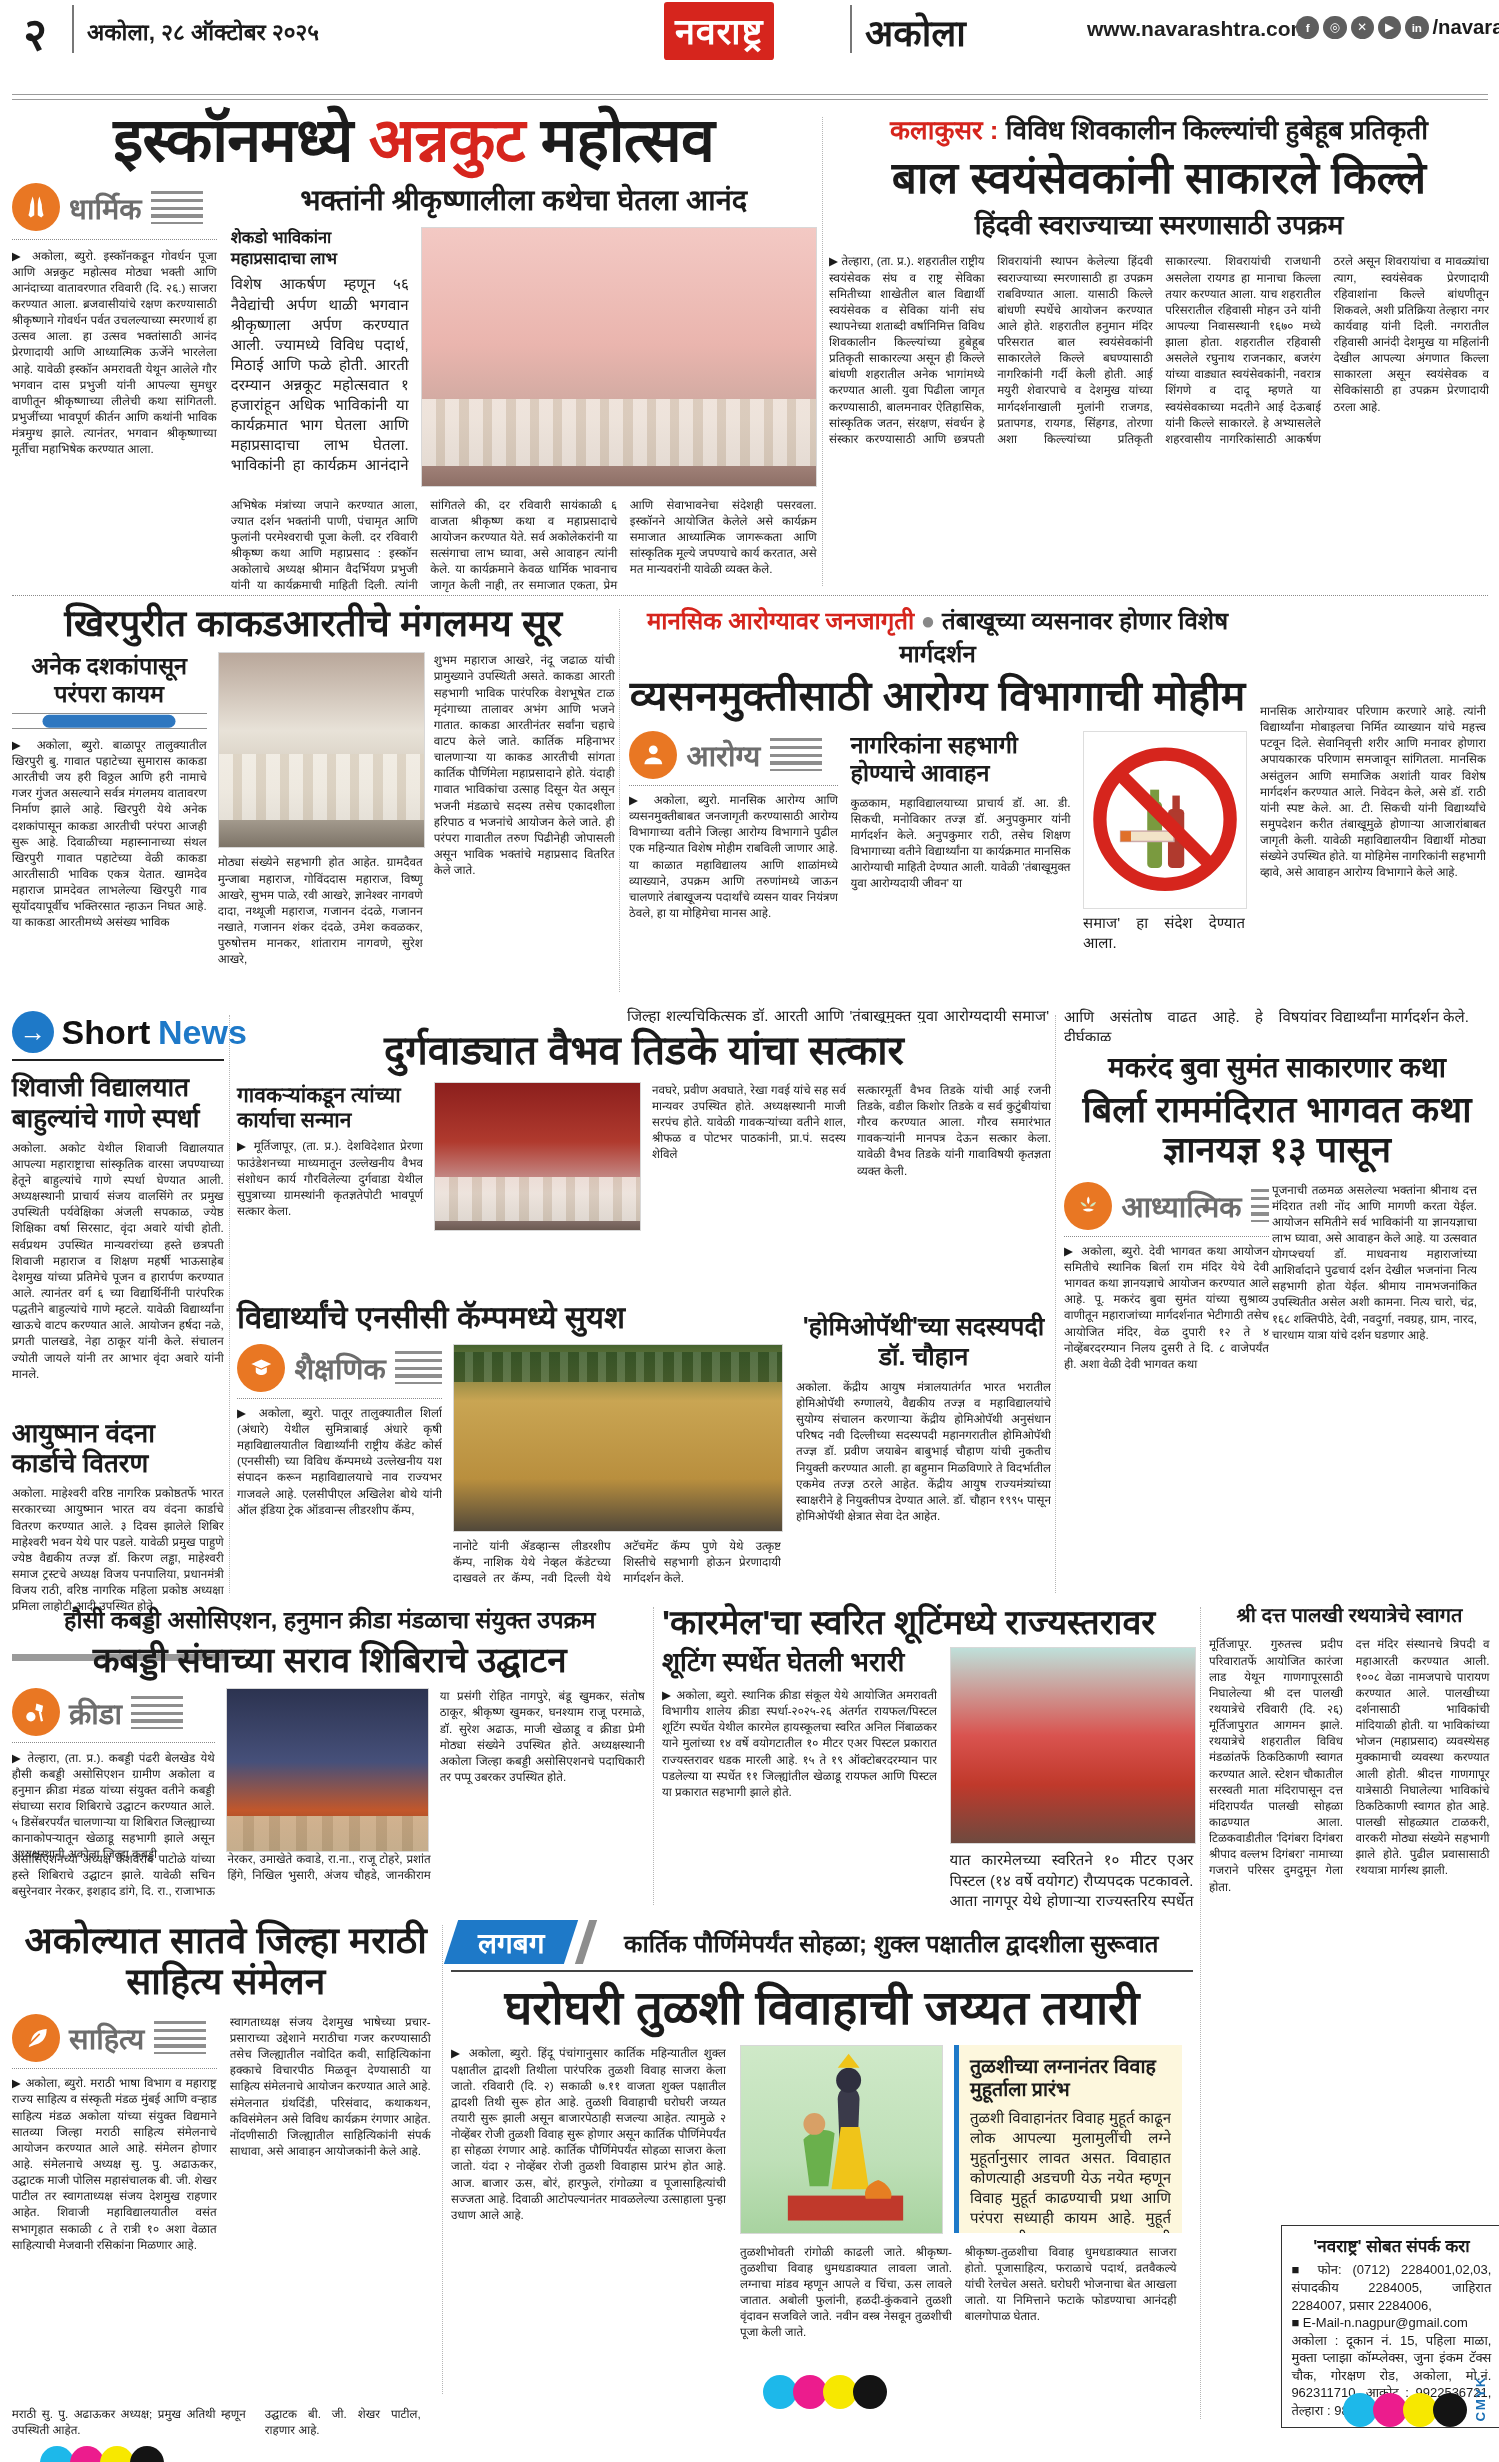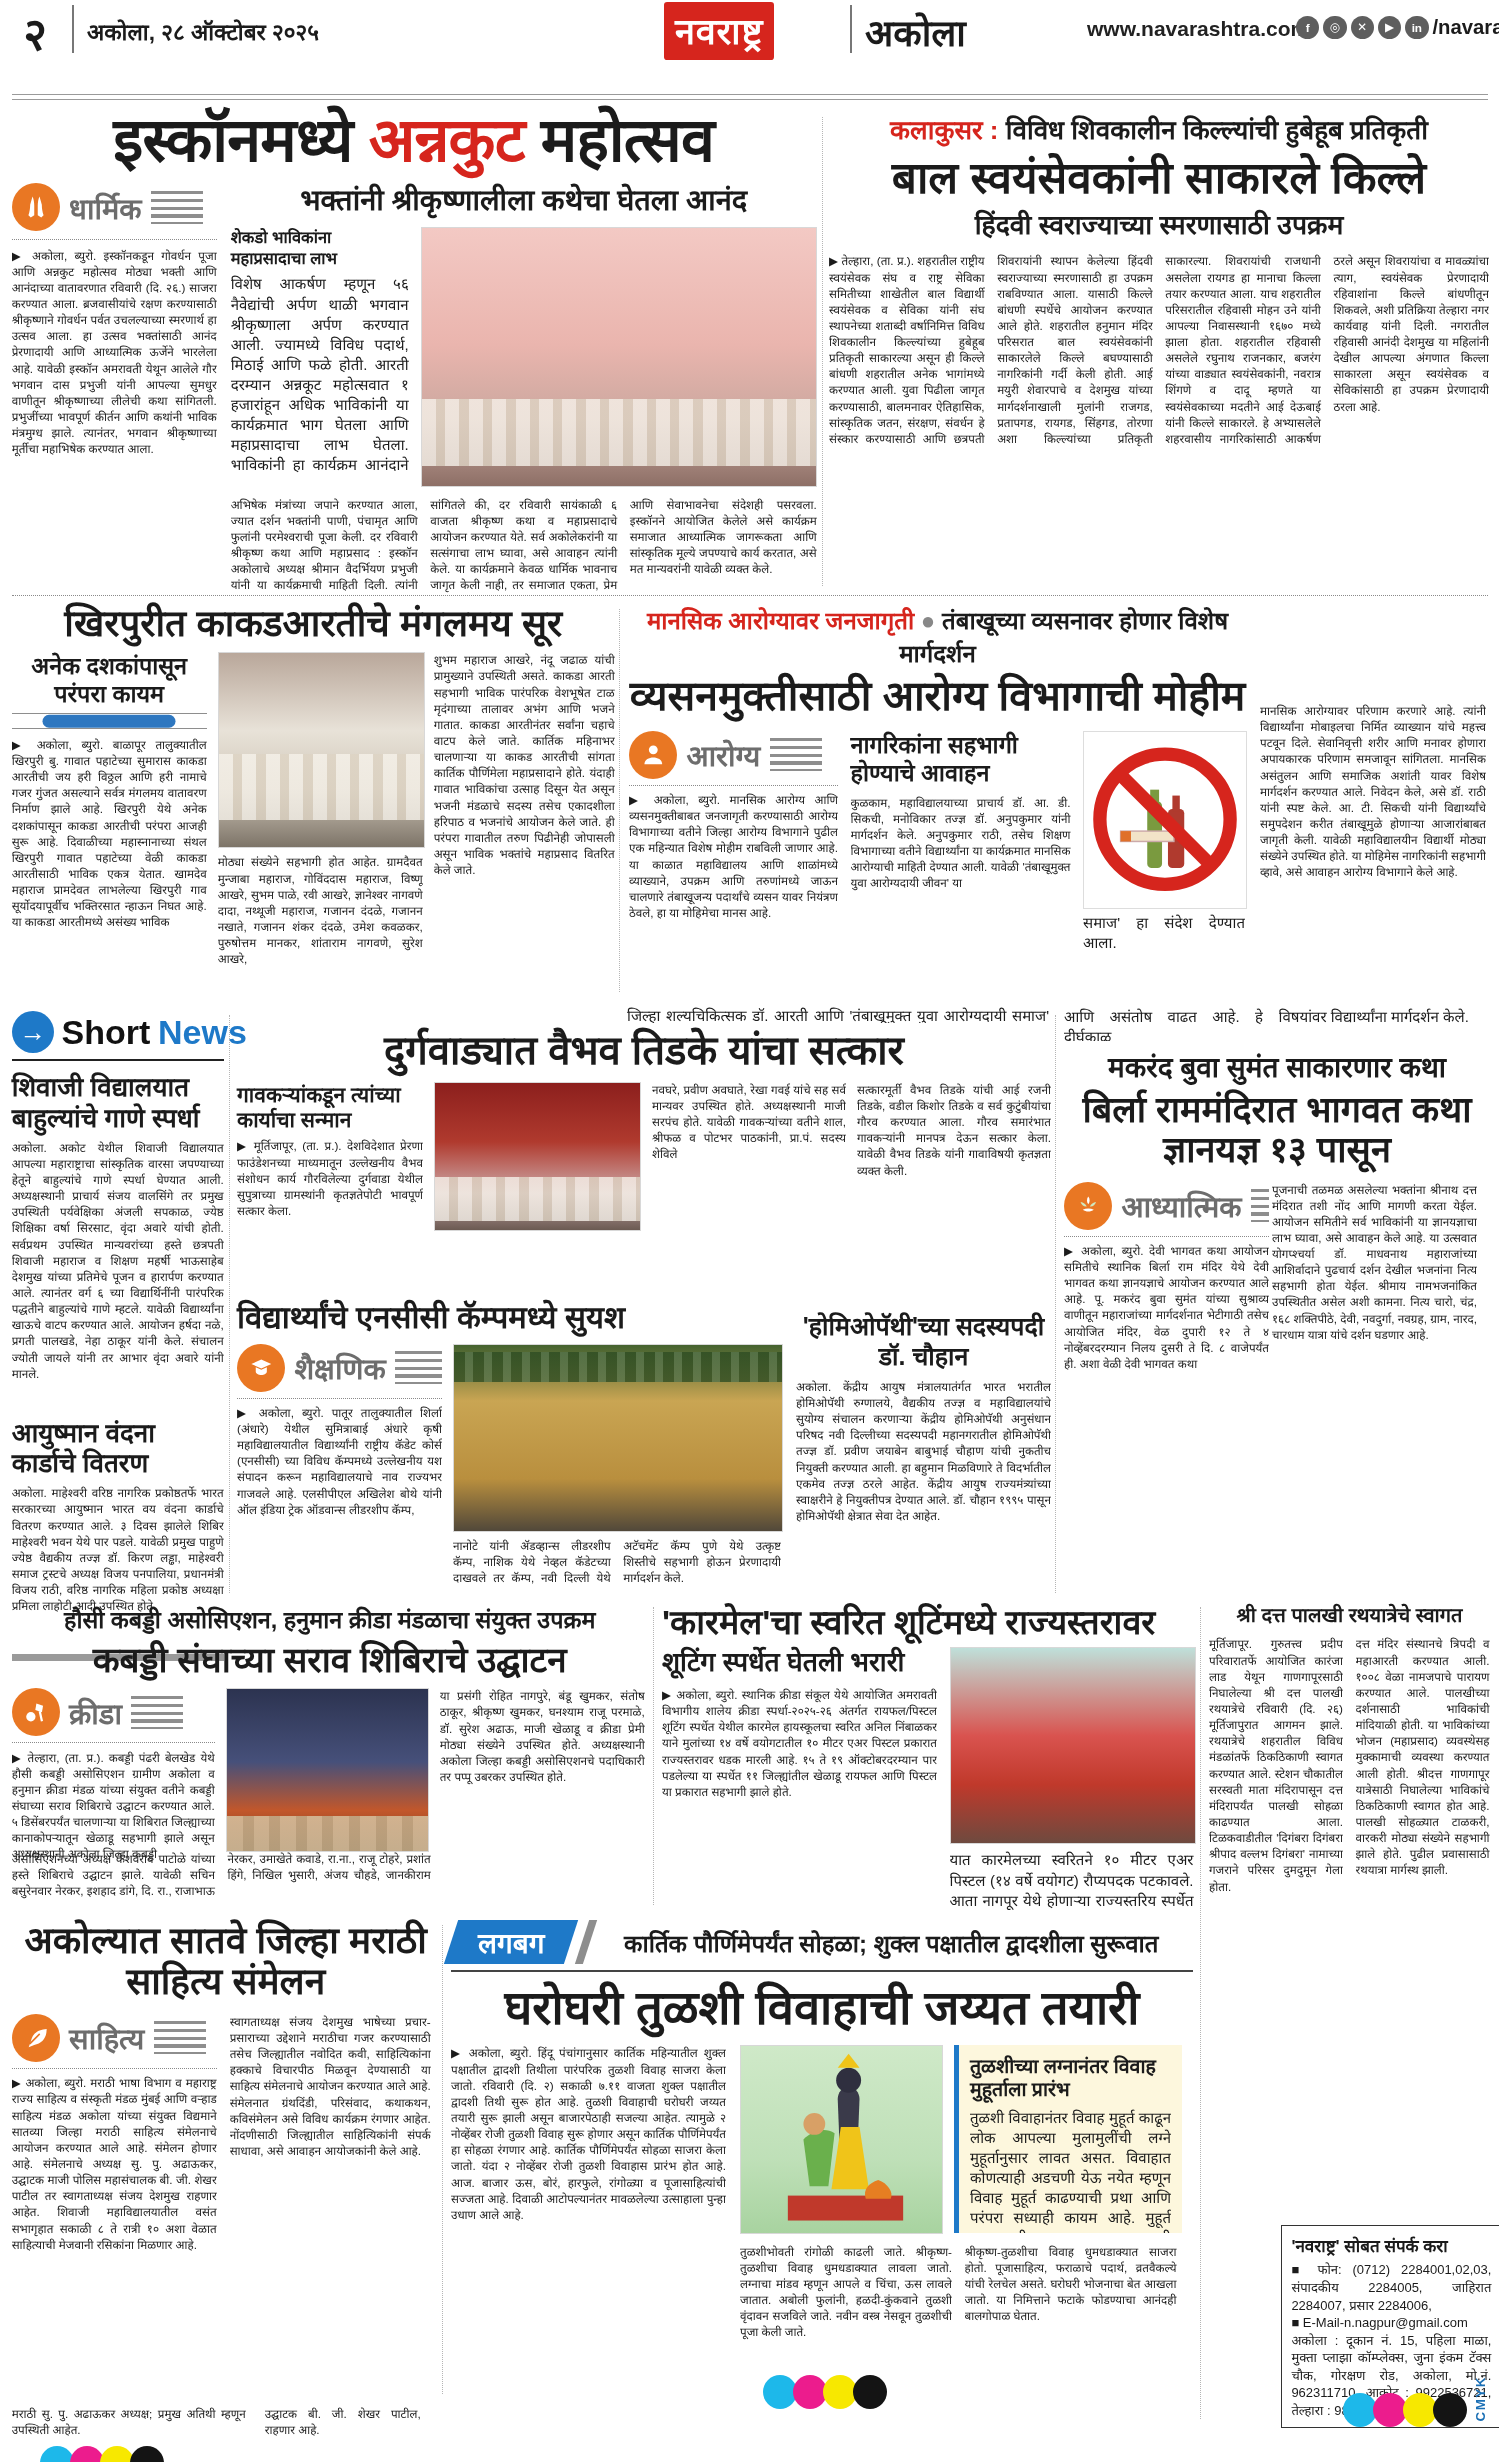--- a/index.html
+++ b/index.html
@@ -58,21 +58,21 @@
   .graybar{height:7px;background:#9a9a9a;}
   
   .lagbag{background:#1e79c8;color:#fff;font-size:28px;font-weight:800;padding:3.1px 26.6px;transform:skewX(-18deg);}
   .lagbag span{display:inline-block;transform:skewX(18deg);}
   .lag-slash{width:7.8px;background:#8e8e8e;transform:skewX(-18deg);margin-left:11px;}
   
   .ybox{background:#fdf7dd;border-left:5.5px solid #1e79c8;padding:9.4px 11px;}
   .ybox h4{margin:0 0 6.2px 0;font-size:19.5px;font-weight:800;line-height:1.2;}
   
   .cbox{border:1.6px solid #333;background:#fff;padding:7.8px 9.4px;}
-  .cbox .t{font-size:17px;font-weight:800;margin-bottom:4.7px;}
+  .cbox .t{font-size:17px;font-weight:800;text-align:center;margin-bottom:4.7px;}
   .cbox .l{font-size:13px;line-height:1.35;text-align:justify;}
   
   .cmyk{display:flex;}
   .cmyk i{width:34px;height:34px;border-radius:50%;margin-right:-3.9px;}
   .c-c{background:#1db8ea;} .c-m{background:#ec1c8d;} .c-y{background:#f7e800;} .c-k{background:#141414;}
   .cmyk-lbl{writing-mode:vertical-rl;transform:rotate(180deg);font-size:13.3px;font-weight:800;color:#1a6fb5;letter-spacing:1.6px;}
   
   .caprule{position:relative;height:14px;border-top:1.6px solid #8e8e8e;border-bottom:1.6px solid #8e8e8e;margin:4.7px 0 7.8px 0;}
   .caprule i{position:absolute;left:50%;top:50%;transform:translate(-50%,-50%);width:133px;height:12.5px;border-radius:7px;background:#2e77c0;}
 </style>

